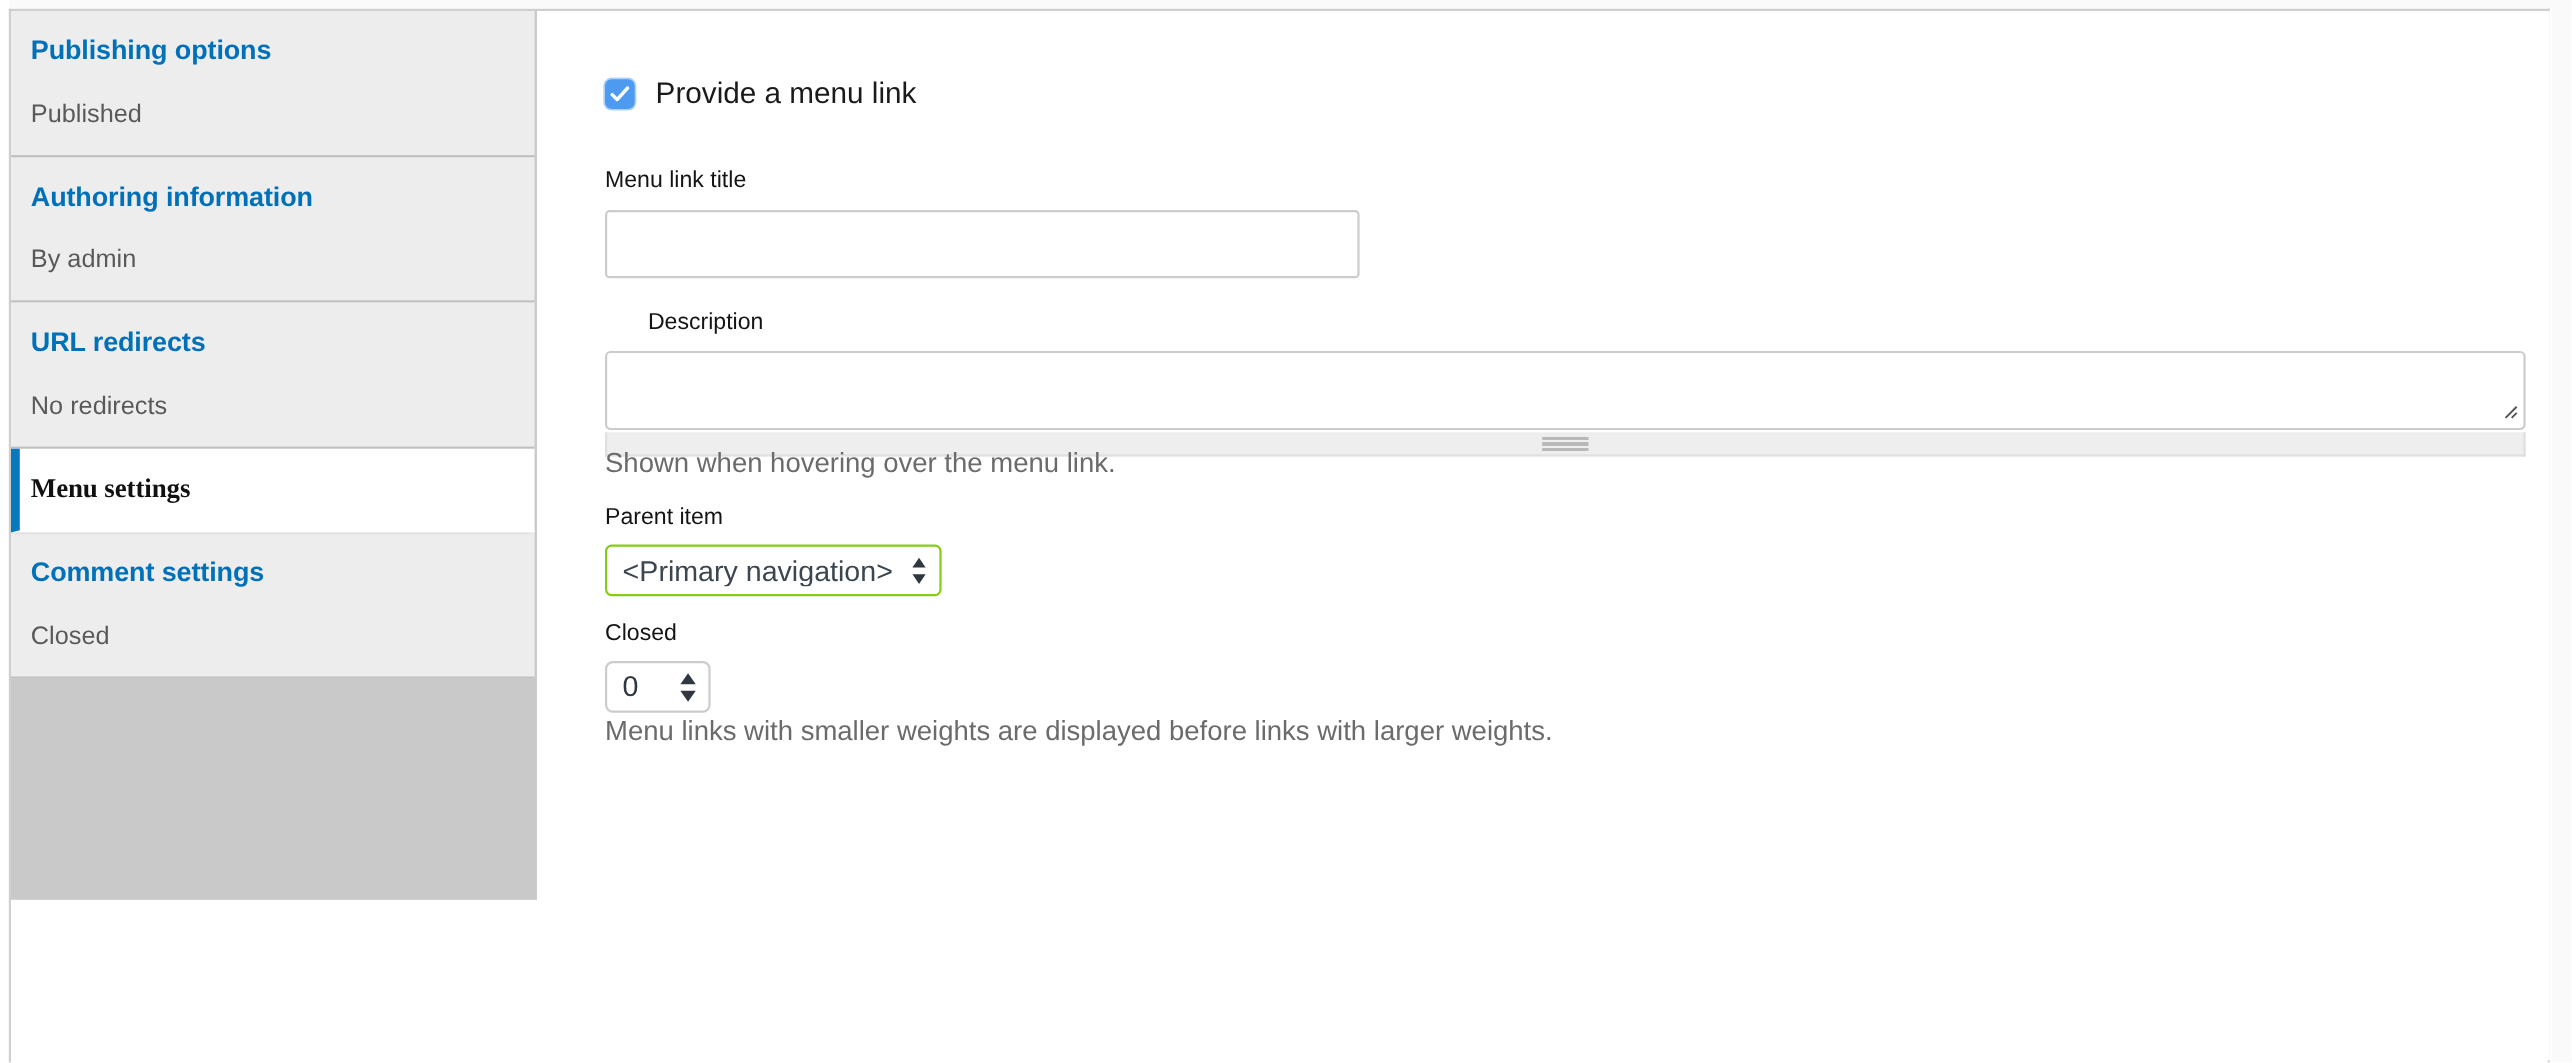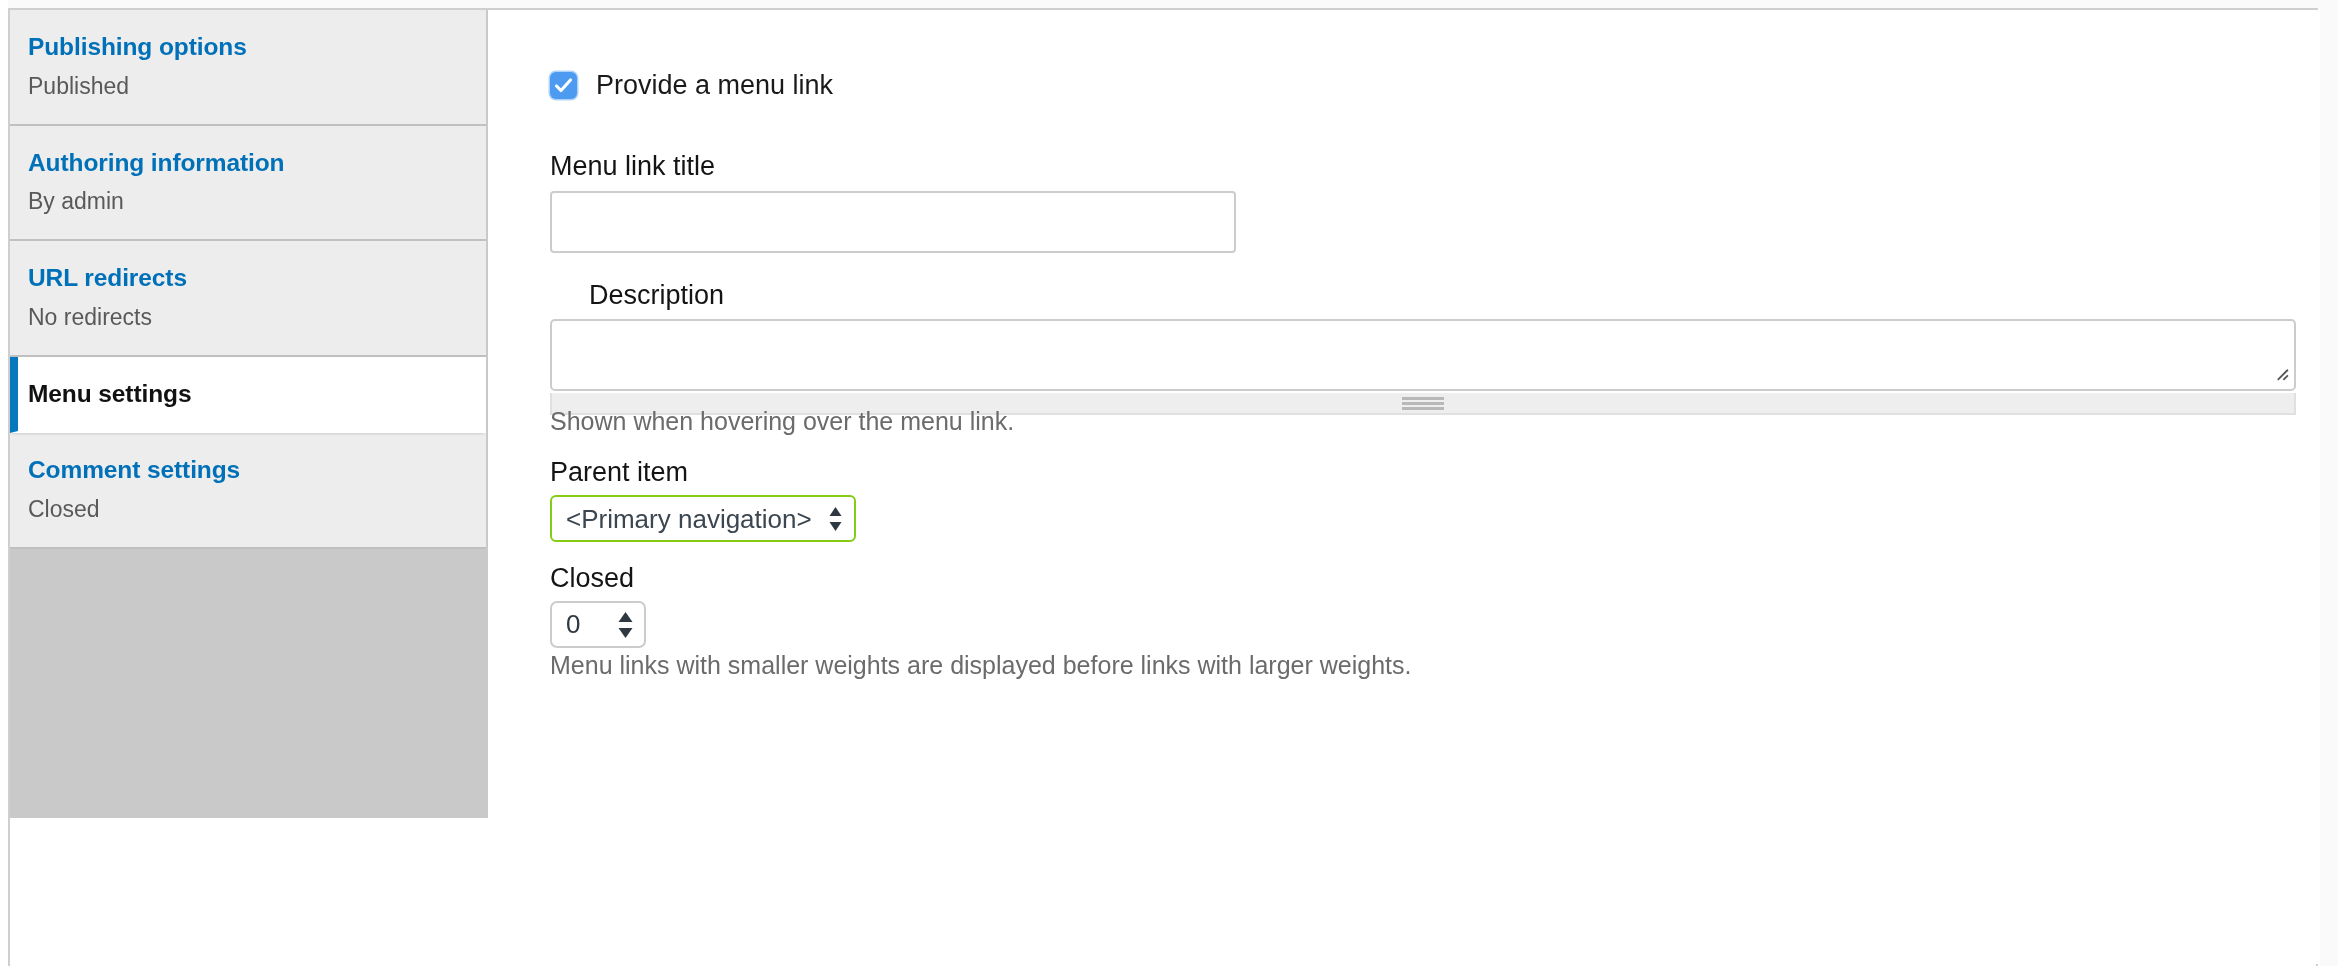--- a/index.html
+++ b/index.html
@@ -84,32 +84,33 @@
     font-size: 24.5px;
     font-weight: bold;
     color: #0071b8;
     line-height: 1.25;
     letter-spacing: -0.1px;
   }
   .vtab-summary {
     font-size: 23px;
     color: #595959;
     line-height: 1.3;
-    margin-top: 9px;
+    margin-top: 26px;
   }
   .vtab.active {
     background: #ffffff;
     border-left: 8px solid #0678be;
     padding-left: 10px;
     border-bottom: 2px solid #ffffff;
     box-shadow: 0 2px 3px -2px rgba(0,0,0,0.25);
     z-index: 3;
   }
   .vtab.active .vtab-title {
     color: #111111;
+    font-family: Liberation Serif, serif;
   }
 
   
   .content {
     position: absolute;
     left: 492px;
     top: 10px;
     width: 1826px;
     height: 954px;
     background: #ffffff;
@@ -134,21 +135,21 @@
   }
   .cb svg { position: absolute; left: 3px; top: 3px; }
   .checkbox-label {
     font-size: 27px;
     color: #1a1a1a;
     margin-left: 19px;
     line-height: 1;
   }
 
   .field-label {
-    font-size: 27px;
+    font-size: 21px;
     color: #141414;
     line-height: 1;
   }
 
   .lbl-menu-title { position: absolute; left: 58px; top: 143px; }
   .text-input {
     position: absolute;
     left: 58px;
     top: 181px;
     width: 686px;

